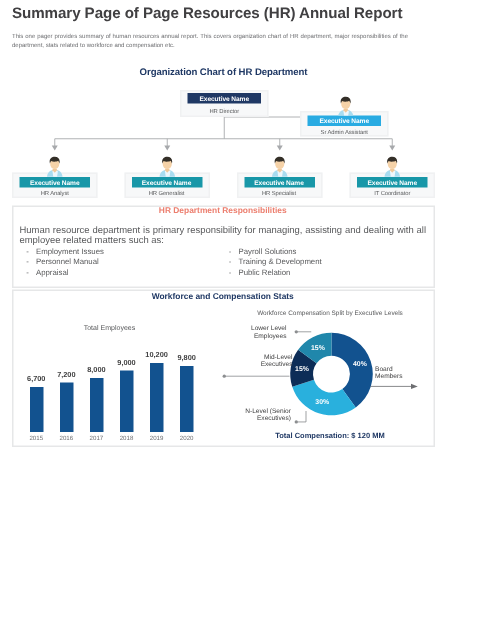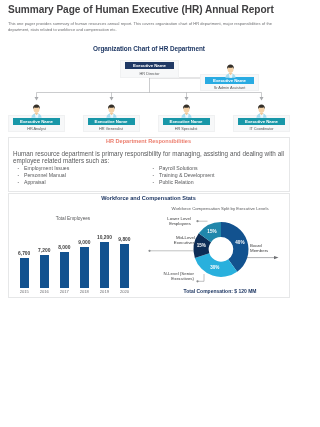--- a/index.html
+++ b/index.html
@@ -47,21 +47,21 @@
   #donut1{position:absolute;left:146px;top:210px;width:144px;height:76px;}
   #wf-total{position:absolute;left:150px;top:288px;width:140px;text-align:center;font-size:5.0px;font-weight:bold;color:#1f3864;}
     .bar-val{position:absolute;font-size:4.9px;font-weight:bold;color:#404041;text-align:center;}
   .bar-rect{position:absolute;background:#12528f;}
     .bar-cat{position:absolute;font-size:4.1px;color:#6d6e71;text-align:center;}
 </style>
 </head>
 <body>
 
 <div class="page">
-  <div class="title">Summary Page of Human Executive (HR) Annual Report</div>
+  <div class="title">Summary Page of Page Resources (HR) Annual Report</div>
   <div class="subtitle">This one pager provides summary of human resources annual report. This covers organization chart of HR department, major responsibilities of the department, stats related to workforce and compensation etc.</div>
 
   <div class="sechead" id="org-head">Organization Chart of HR Department</div>
 
   <svg id="org-lines" width="298" height="104" style="position:absolute;left:0;top:60px;">
     <g stroke="#a7a9ac" stroke-width="0.6" fill="none">
       <path d="M149.5 8 L149.5 32.5"></path>
       <path d="M149.5 18 L205 18"></path>
       <path d="M36.5 32.5 L261.5 32.5"></path>
       <path d="M36.5 32.5 L36.5 38"></path>

